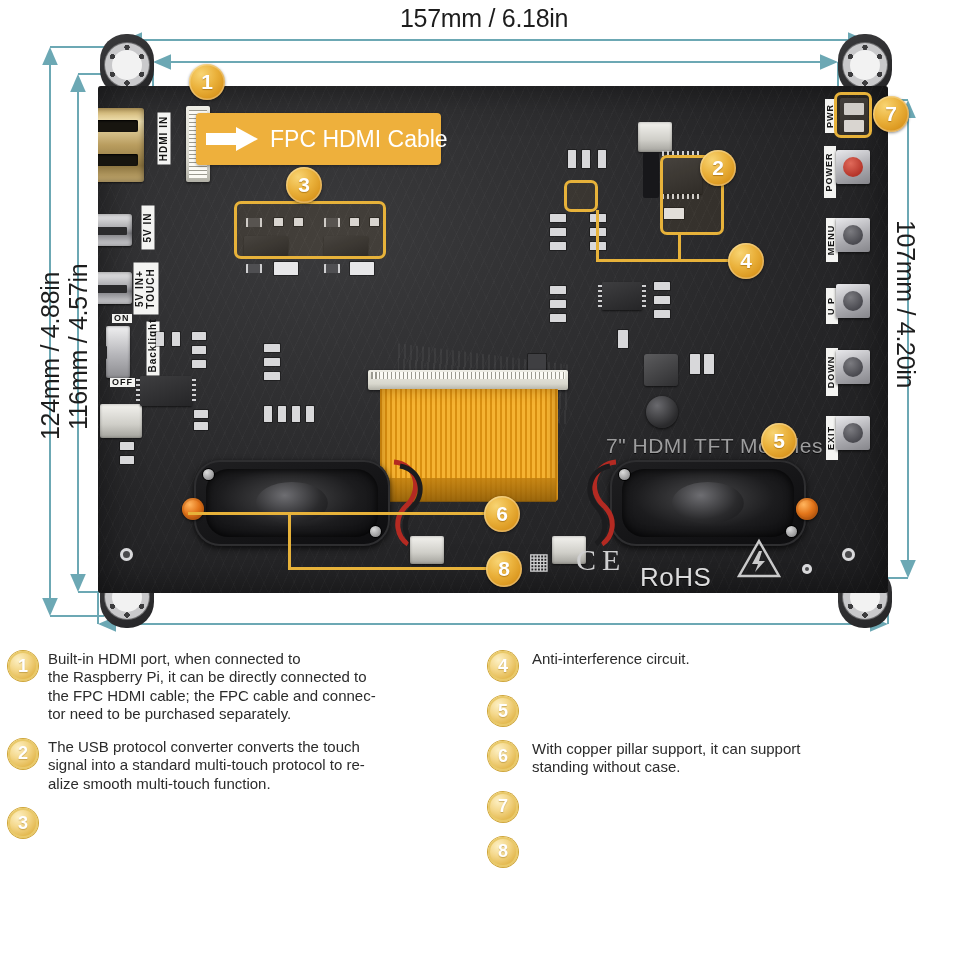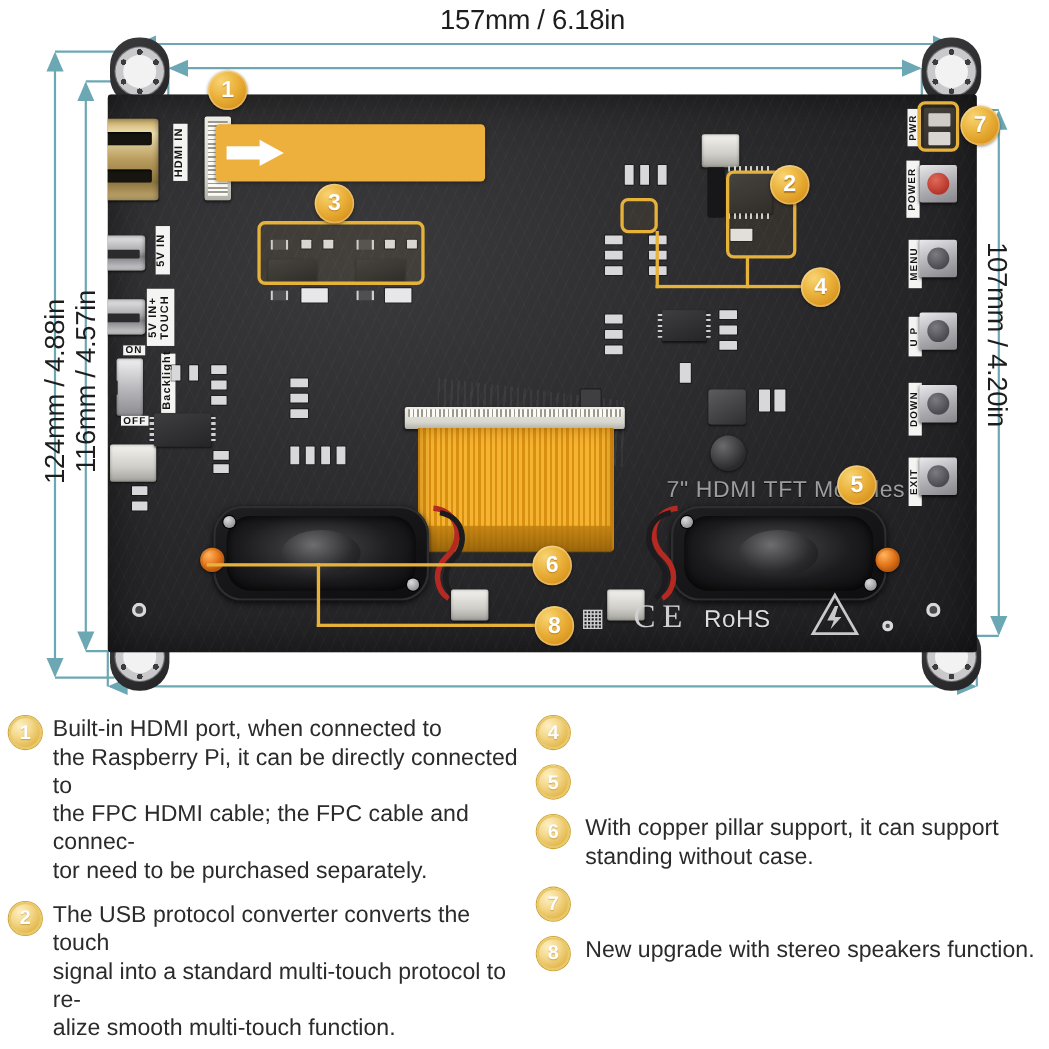--- a/index.html
+++ b/index.html
@@ -292,21 +292,21 @@
     box-shadow: inset 0 0 0 2px #e9c969, 0 0 0 1px #cfa63a;
     color:#ffffff; font-weight:bold; font-size:18px;
     display:flex; align-items:center; justify-content:center;
     font-family:"Liberation Sans", sans-serif;
     text-shadow:0 1px 1px rgba(150,110,20,.45);
     margin-top:1px;
   }
   .cap-text{
     margin-left:10px;
     color:#2b2b2b;
-    font-size:21px;
+    font-size:15px;
     line-height:1.23;
     font-family:"Liberation Sans", sans-serif;
     white-space: pre-line;
   }
   .cap-col.right .cap-text{ margin-left:14px; }
 </style>
 </head>
 <body>
 
 <div id="root">
@@ -545,21 +545,21 @@
       <div class="tact" style="left:738px; top:330px;">
           <div class="btn"></div>
         </div>
 
       <div class="board-text" style="left:508px; top:348px;">7" HDMI TFT Modules</div>
 
       <div class="cert" style="left:430px; top:462px; font-size:23px; letter-spacing:3px;">▦</div>
       <svg style="position:absolute; left:478px; top:458px; width:56px; height:34px;">
         <text x="0" y="26" font-family="Liberation Serif, serif" font-size="30" fill="#cfcfd0">C E</text>
       </svg>
-      <div class="board-text" style="left:542px; top:464px; font-size:22px; color:#dcdcdd;">RoHS</div>
+      <div class="board-text" style="left:542px; top:476px; font-size:26px; color:#dcdcdd;">RoHS</div>
       <svg style="position:absolute; left:638px; top:452px; width:46px; height:42px;">
         <path d="M23,3 L43,38 L3,38 Z" fill="none" stroke="#c9c9ca" stroke-width="2.5"></path>
         <path d="M23,13 L16,26 L22,26 L19,34 L29,23 L23,23 L26,13 Z" fill="#c9c9ca"></path>
       </svg>
       <div class="vias" style="left:704px; top:478px; width:10px; height:10px;"></div>
 
     </div>
 
     <div class="hl-box" style="left:234px; top:201px; width:152px; height:58px;"></div>
 
@@ -576,20 +576,21 @@
     <div class="lead" style="left:188px; top:512px; width:314px; height:3px;"></div>
 
     <div class="lead" style="left:288px; top:512px; width:3px; height:58px;"></div>
     <div class="lead" style="left:288px; top:567px; width:216px; height:3px;"></div>
 
     <div id="fpc-banner">
       <div class="arrow">
         <div class="shaft"></div>
           <div class="head"></div>
       </div>
+      <div class="txt">FPC HDMI Cable</div>
     </div>
 
     <div class="badge" style="left:189px; top:64px;">1</div>
     <div class="badge" style="left:700px; top:150px;">2</div>
     <div class="badge" style="left:286px; top:167px;">3</div>
     <div class="badge" style="left:728px; top:243px;">4</div>
     <div class="badge" style="left:761px; top:423px;">5</div>
     <div class="badge" style="left:484px; top:496px;">6</div>
     <div class="badge" style="left:873px; top:96px;">7</div>
     <div class="badge" style="left:486px; top:551px;">8</div>
@@ -613,33 +614,33 @@
 alize smooth multi-touch function.</div>
       </div>
       <div class="cap-item" style="margin-top:6px;">
         <div class="cap-badge">3</div>
       </div>
     </div>
 
     <div class="cap-col right">
       <div class="cap-item">
         <div class="cap-badge">4</div>
+        <div class="cap-text">Anti-interference circuit.</div>
       </div>
       <div class="cap-item">
         <div class="cap-badge">5</div>
       </div>
       <div class="cap-item" style="margin-top:8px;">
         <div class="cap-badge">6</div>
         <div class="cap-text">With copper pillar support, it can support
 standing without case.</div>
       </div>
       <div class="cap-item" style="margin-top:8px;">
         <div class="cap-badge">7</div>
       </div>
       <div class="cap-item" style="margin-top:8px;">
         <div class="cap-badge">8</div>
-        <div class="cap-text">New upgrade with stereo speakers function.</div>
       </div>
     </div>
 
   </div>
 
 </div>
 
 </body></html>

